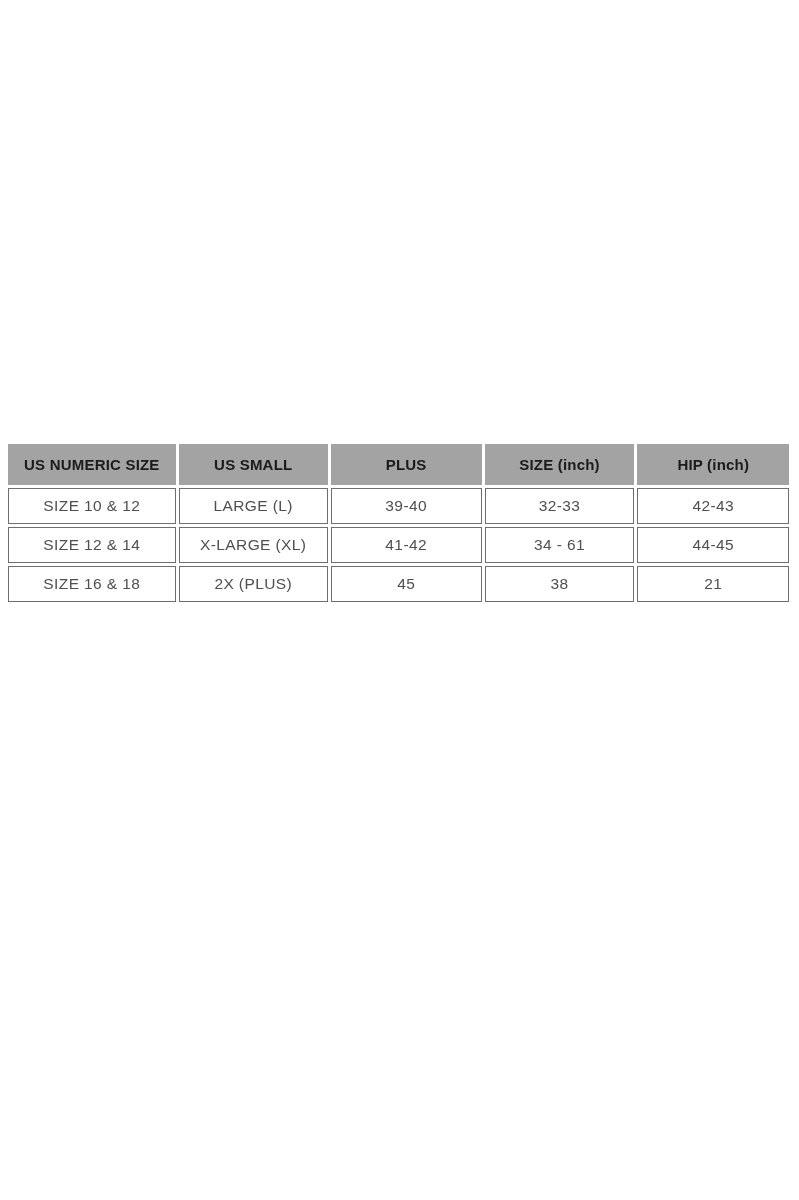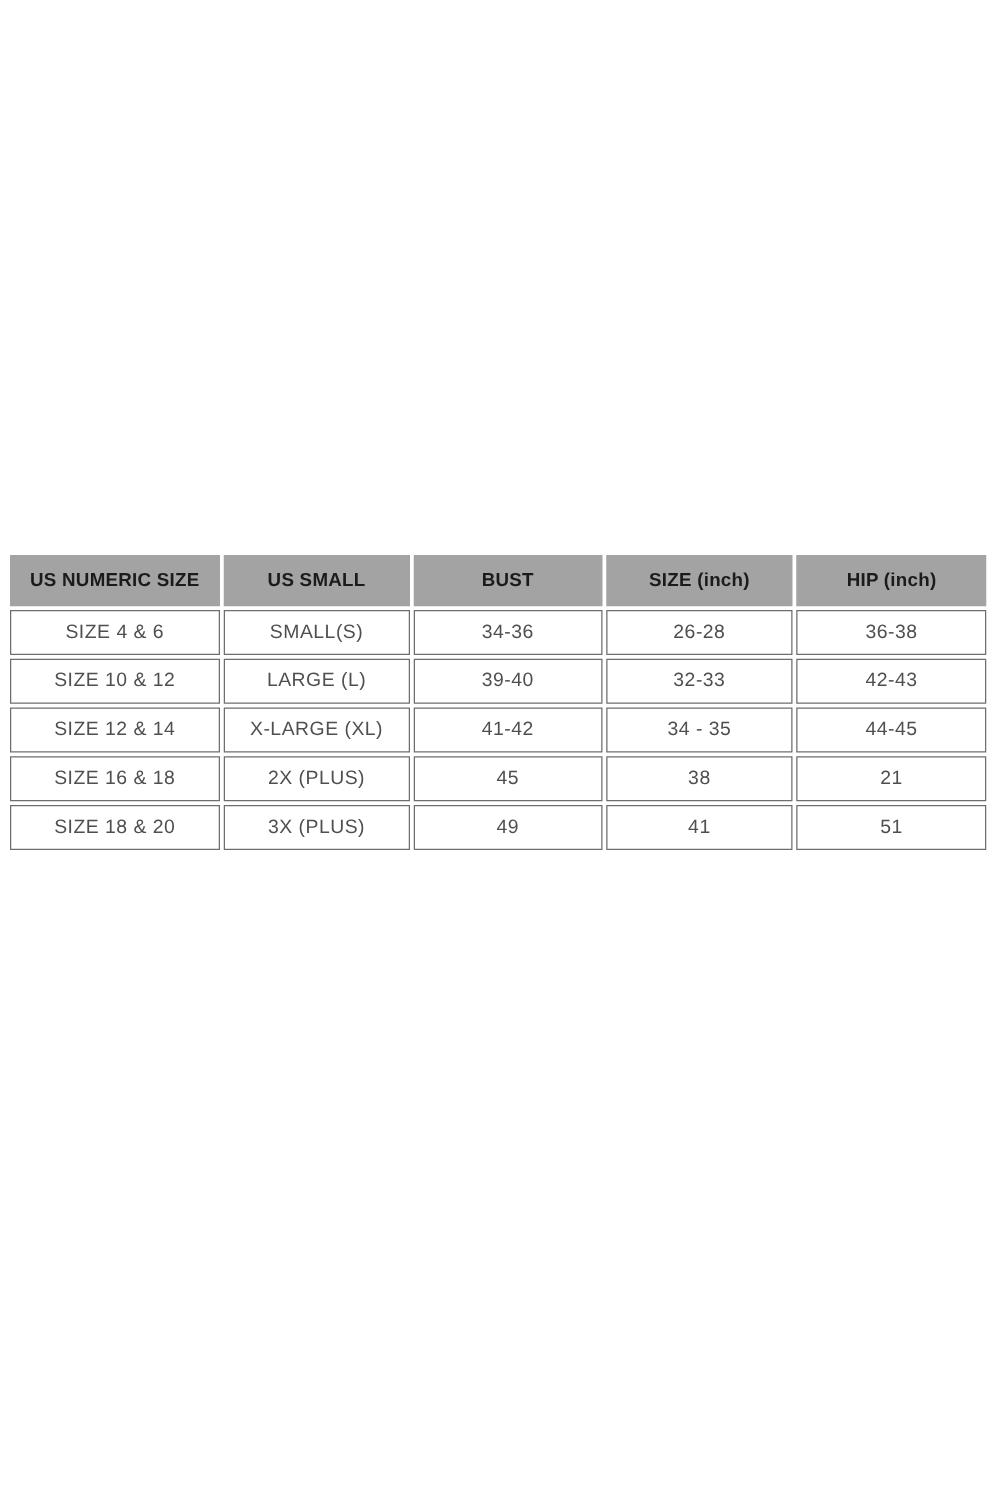--- a/index.html
+++ b/index.html
@@ -66,57 +66,43 @@
         <col class="c1">
           <col class="c2">
           <col class="c3">
           <col class="c4">
           <col class="c5">
       </colgroup>
       <thead>
         <tr>
           <th>US NUMERIC SIZE</th>
           <th>US SMALL</th>
-          <th>BUST</th>
+          <th>PLUS</th>
           <th>SIZE (inch)</th>
           <th>HIP (inch)</th>
         </tr>
       </thead>
       <tbody>
-        <tr>
-          <td>SIZE 4 &amp; 6</td>
-          <td>SMALL(S)</td>
-          <td>34-36</td>
-          <td>26-28</td>
-          <td>36-38</td>
-        </tr>
         <tr>
           <td>SIZE 10 &amp; 12</td>
           <td>LARGE (L)</td>
           <td>39-40</td>
           <td>32-33</td>
           <td>42-43</td>
         </tr>
         <tr>
           <td>SIZE 12 &amp; 14</td>
           <td>X-LARGE (XL)</td>
           <td>41-42</td>
-          <td>34 - 35</td>
+          <td>34 - 61</td>
           <td>44-45</td>
         </tr>
         <tr>
           <td>SIZE 16 &amp; 18</td>
           <td>2X (PLUS)</td>
           <td>45</td>
           <td>38</td>
           <td>21</td>
         </tr>
-        <tr>
-          <td>SIZE 18 &amp; 20</td>
-          <td>3X (PLUS)</td>
-          <td>49</td>
-          <td>41</td>
-          <td>51</td>
-        </tr>
       </tbody>
     </table>
   </div>
 </div>
 
 </body></html>

